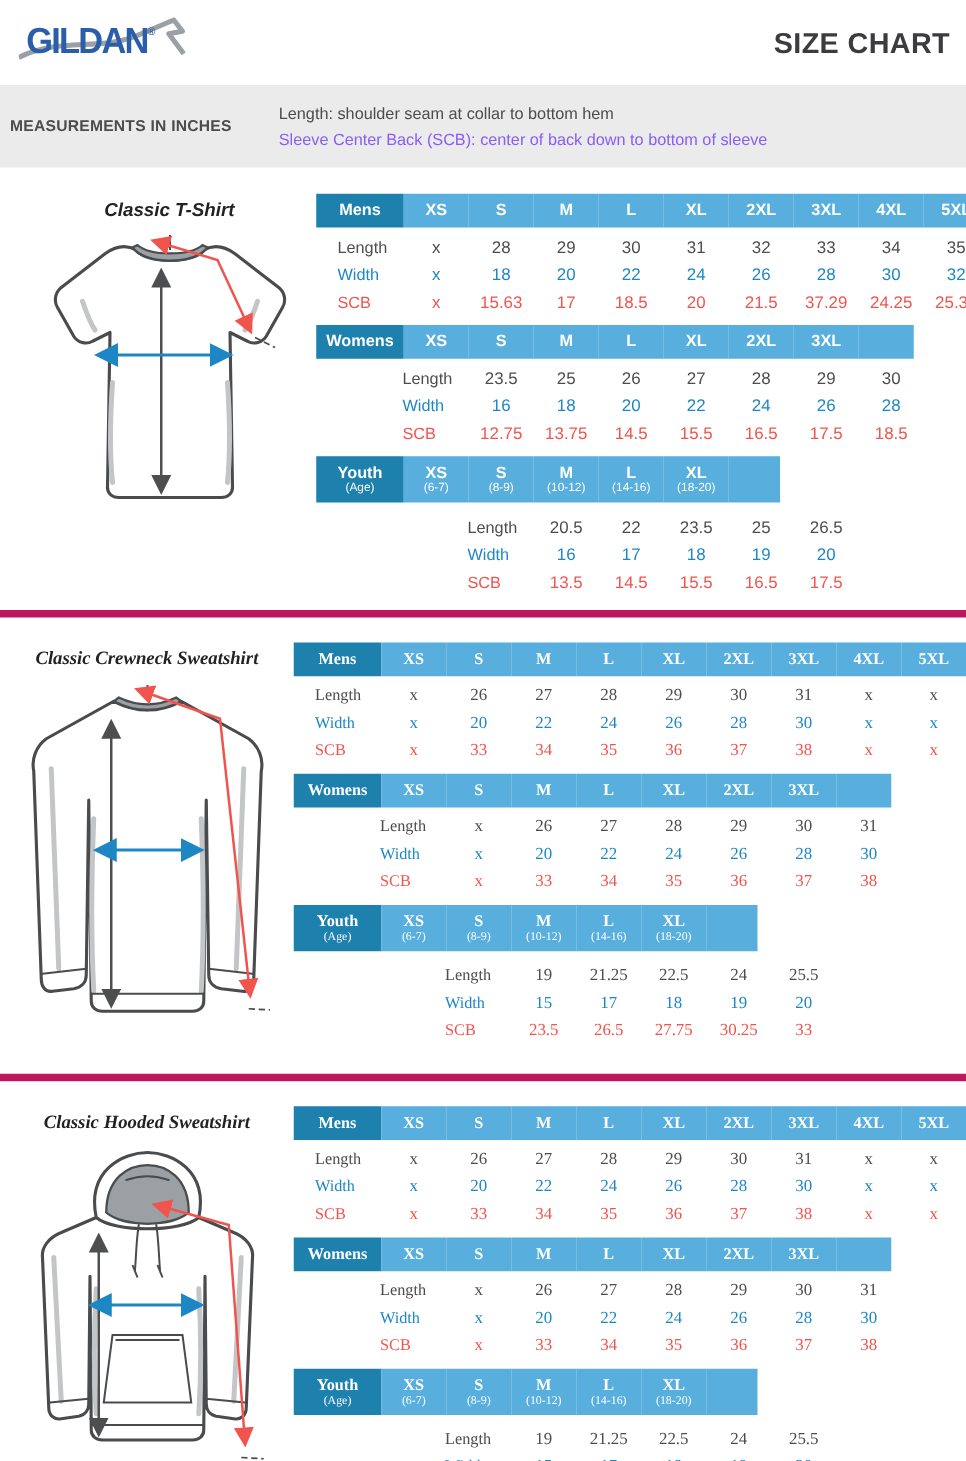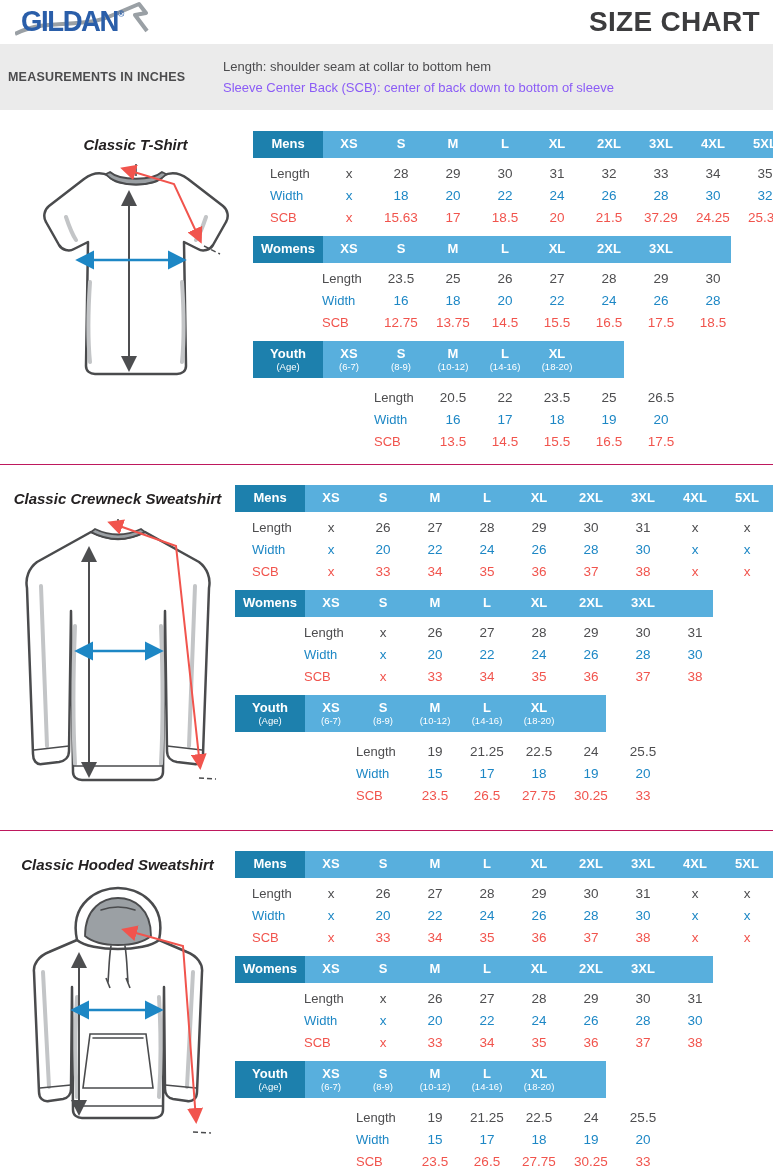--- a/index.html
+++ b/index.html
@@ -2,42 +2,42 @@
 <html><head>
 <meta charset="utf-8">
 <style>
   html,body { margin:0; padding:0; background:#fff; }
   .page {
     width:773px; height:1169px; overflow:hidden; background:#fff;
     font-family:"Liberation Sans", sans-serif; position:relative;
   }
 
   
-  .top { height:44px; display:flex; align-items:center; padding:0 13px 0 15px; box-sizing:border-box; }
+  .top { height:68px; display:flex; align-items:center; padding:0 13px 0 15px; box-sizing:border-box; }
   .logo { position:relative; width:138px; height:42px; }
   .logo-swoosh { position:absolute; left:0; top:0; width:138px; height:42px; }
   .logo-text {
     position:absolute; left:6px; top:4px; font-size:29px; font-weight:bold;
     color:#2a5ea9; letter-spacing:-1.5px; transform:scaleX(0.95); transform-origin:left;
     white-space:nowrap;
   }
   .logo-reg { font-size:9px; vertical-align:14px; letter-spacing:0; }
-  .size-chart { margin-left:auto; font-size:28px; font-weight:bold; color:#3c3c3e; letter-spacing:0.3px; }
+  .size-chart { margin-left:auto; font-size:23px; font-weight:bold; color:#3c3c3e; letter-spacing:0.3px; }
 
   
   .band { height:66px; background:#ebebeb; display:flex; align-items:center; box-sizing:border-box; }
   .band-label { width:215px; padding-left:8px; flex-shrink:0; font-size:12.5px; font-weight:bold; color:#4c4c4e; letter-spacing:0.2px; }
   .band-lines { font-size:13px; line-height:21px; }
   .l-length { color:#4c4c4e; }
   .l-width  { color:#1d87c5; }
   .l-scb    { color:#8b5cf6; }
 
   
   .section { display:flex; box-sizing:border-box; }
-  .section + .section { border-top:1px solid #be185d; }
+  .section + .section { border-top:6px solid #be185d;font-family:Liberation Serif, serif; }
   .sec-0 { padding-top:21px; padding-bottom:4px;padding-left:18px; }
   .sec-1 { padding-top:20px; padding-bottom:16px; }
   .sec-2 { padding-top:20px; }
 
   .side { width:235px; flex-shrink:0; text-align:center; }
   .side-title { font-size:15px; font-weight:bold; font-style:italic; color:#242122; line-height:27px; }
   .figure { margin-top:4px; }
 
   .tables { flex:1; }
   .subtable { margin-bottom:8px; }

